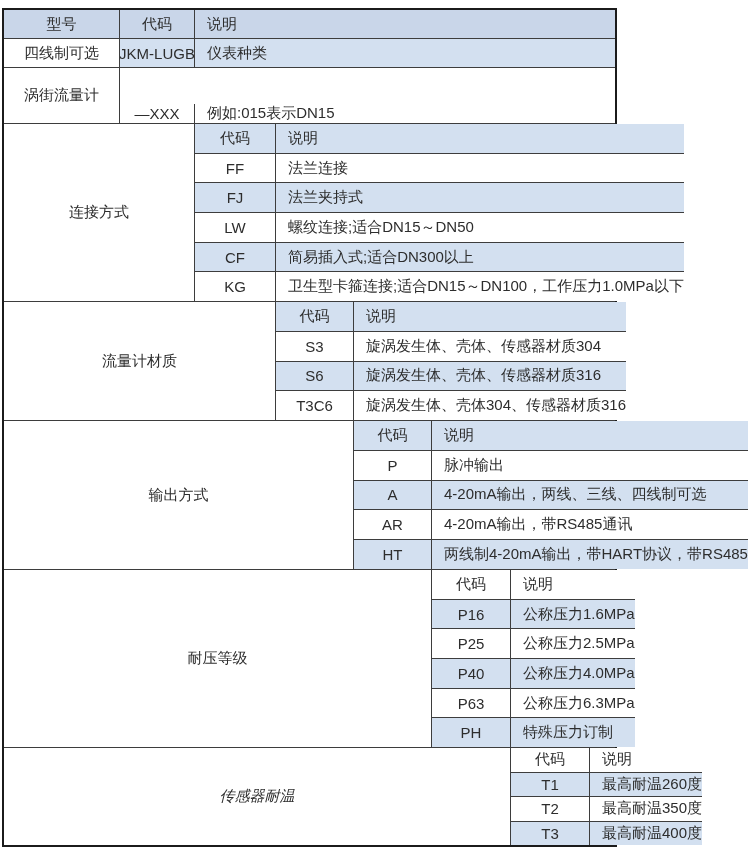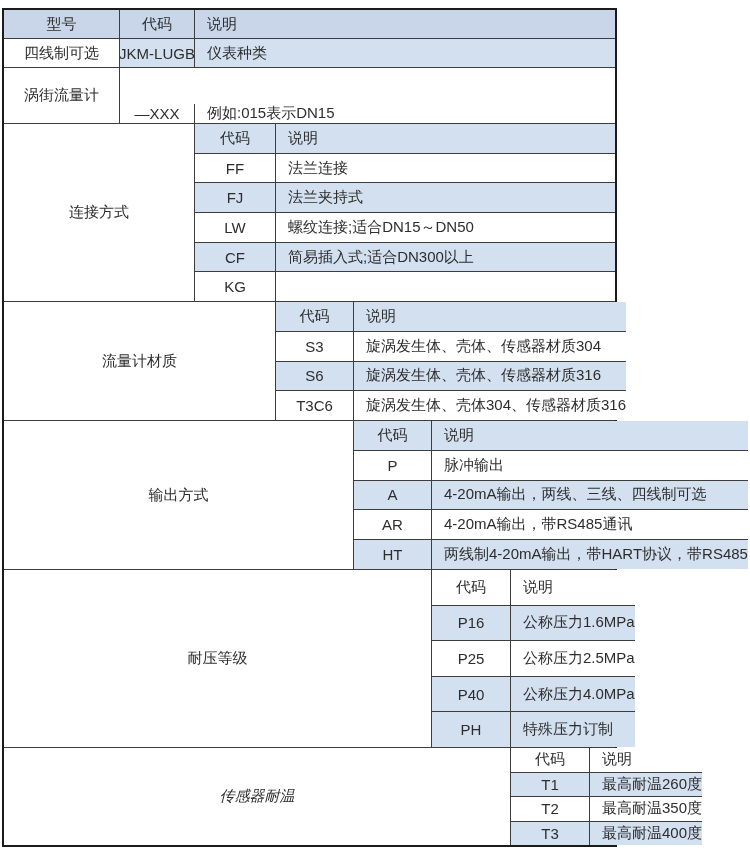--- a/index.html
+++ b/index.html
@@ -81,20 +81,21 @@
             <div class="nrow plain">
               <div class="cell code">LW</div>
               <div class="cell desc">螺纹连接;适合DN15～DN50</div>
             </div>
             <div class="nrow stripe">
               <div class="cell code">CF</div>
               <div class="cell desc">简易插入式;适合DN300以上</div>
             </div>
             <div class="nrow plain">
               <div class="cell code">KG</div>
+              <div class="cell desc">卫生型卡箍连接;适合DN15～DN100，工作压力1.0MPa以下</div>
             </div>
           </div>
         </div><div class="section s1">
           <div class="cell label">流量计材质</div>
           <div class="nested">
             <div class="nrow stripe">
               <div class="cell code">代码</div>
               <div class="cell desc">说明</div>
             </div>
             <div class="nrow plain">
@@ -146,20 +147,24 @@
               <div class="cell desc">公称压力1.6MPa</div>
             </div>
             <div class="nrow plain">
               <div class="cell code">P25</div>
               <div class="cell desc">公称压力2.5MPa</div>
             </div>
             <div class="nrow stripe">
               <div class="cell code">P40</div>
               <div class="cell desc">公称压力4.0MPa</div>
             </div>
+            <div class="nrow plain">
+              <div class="cell code">P63</div>
+              <div class="cell desc">公称压力6.3MPa</div>
+            </div>
             <div class="nrow stripe">
               <div class="cell code">PH</div>
               <div class="cell desc">特殊压力订制</div>
             </div>
           </div>
         </div><div class="section s4">
           <div class="cell label">传感器耐温</div>
           <div class="nested">
             <div class="nrow plain">
               <div class="cell code">代码</div>

